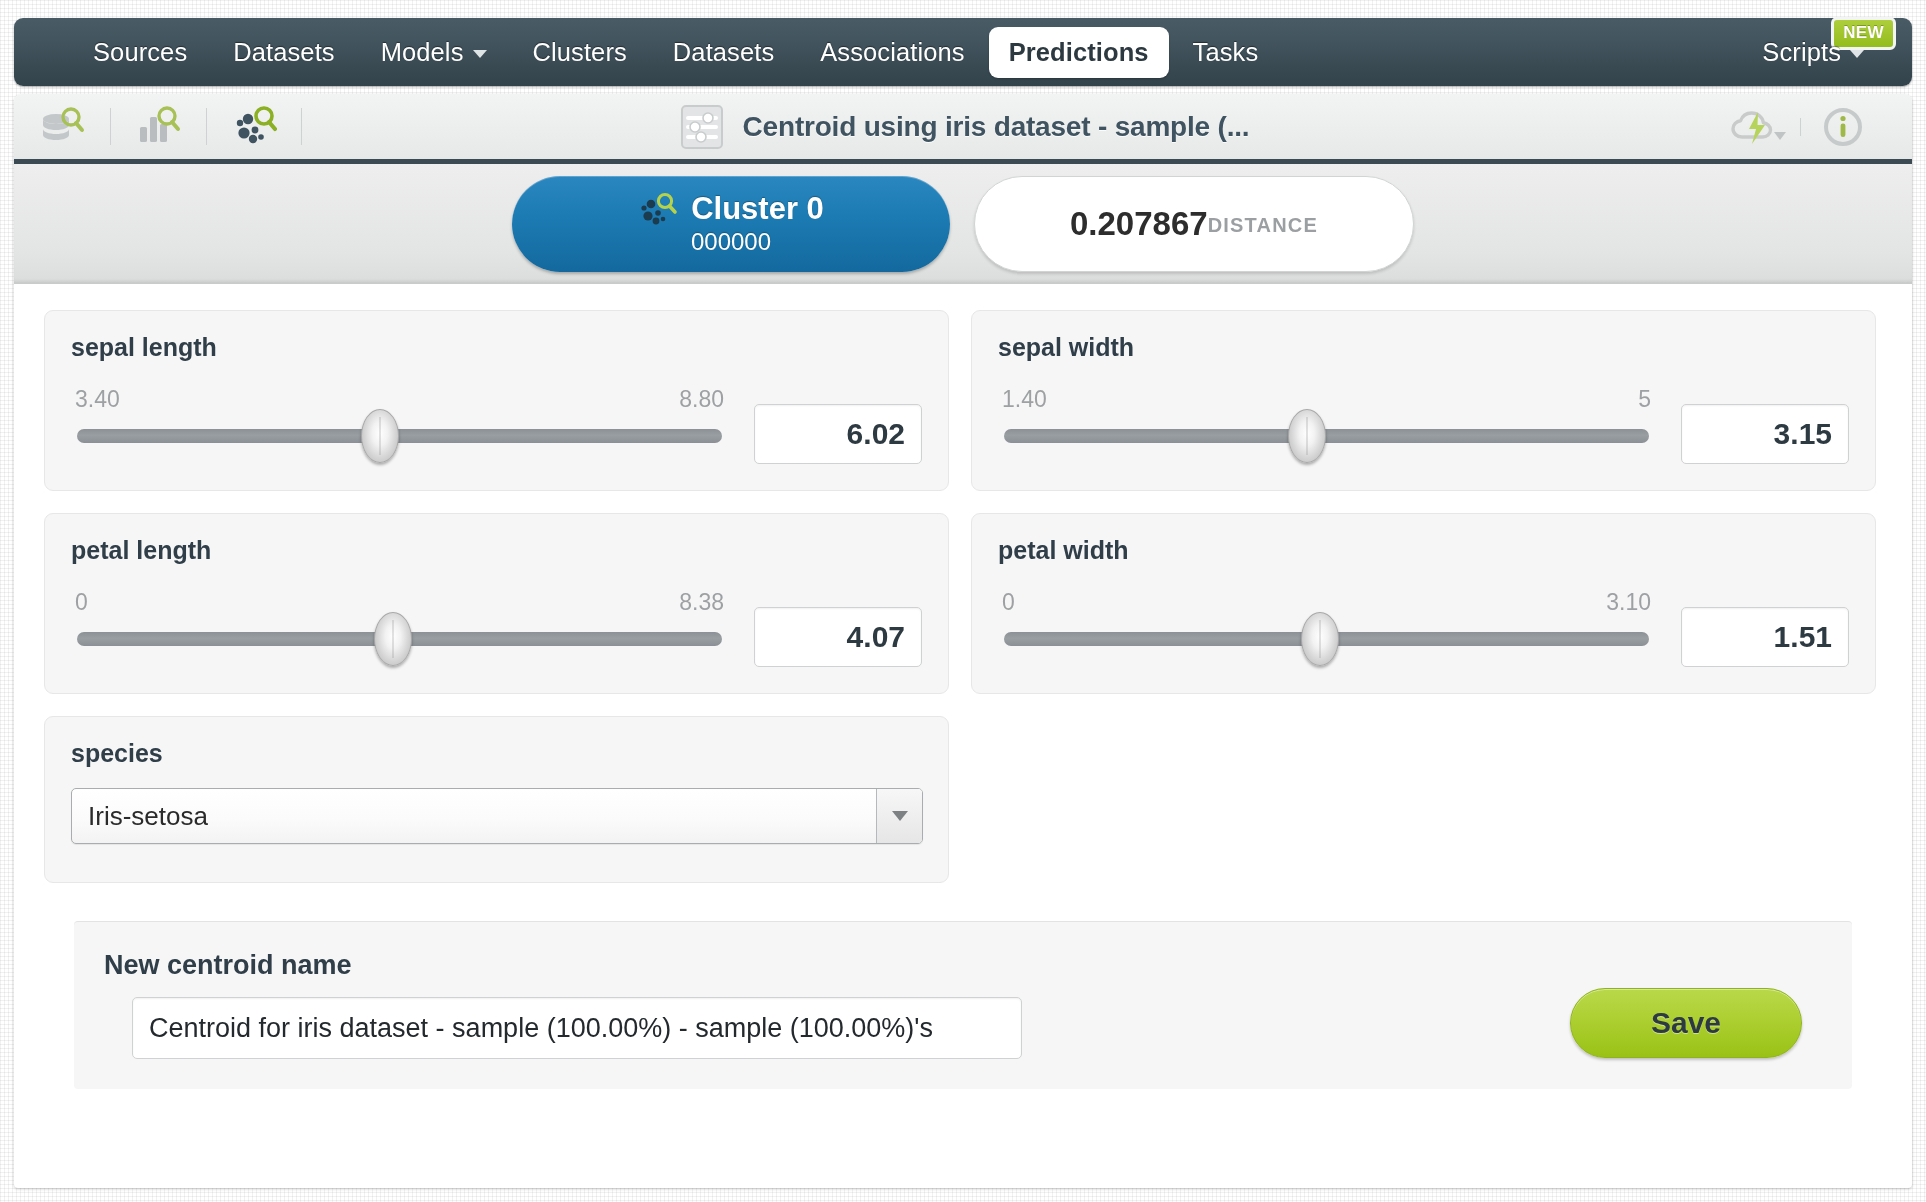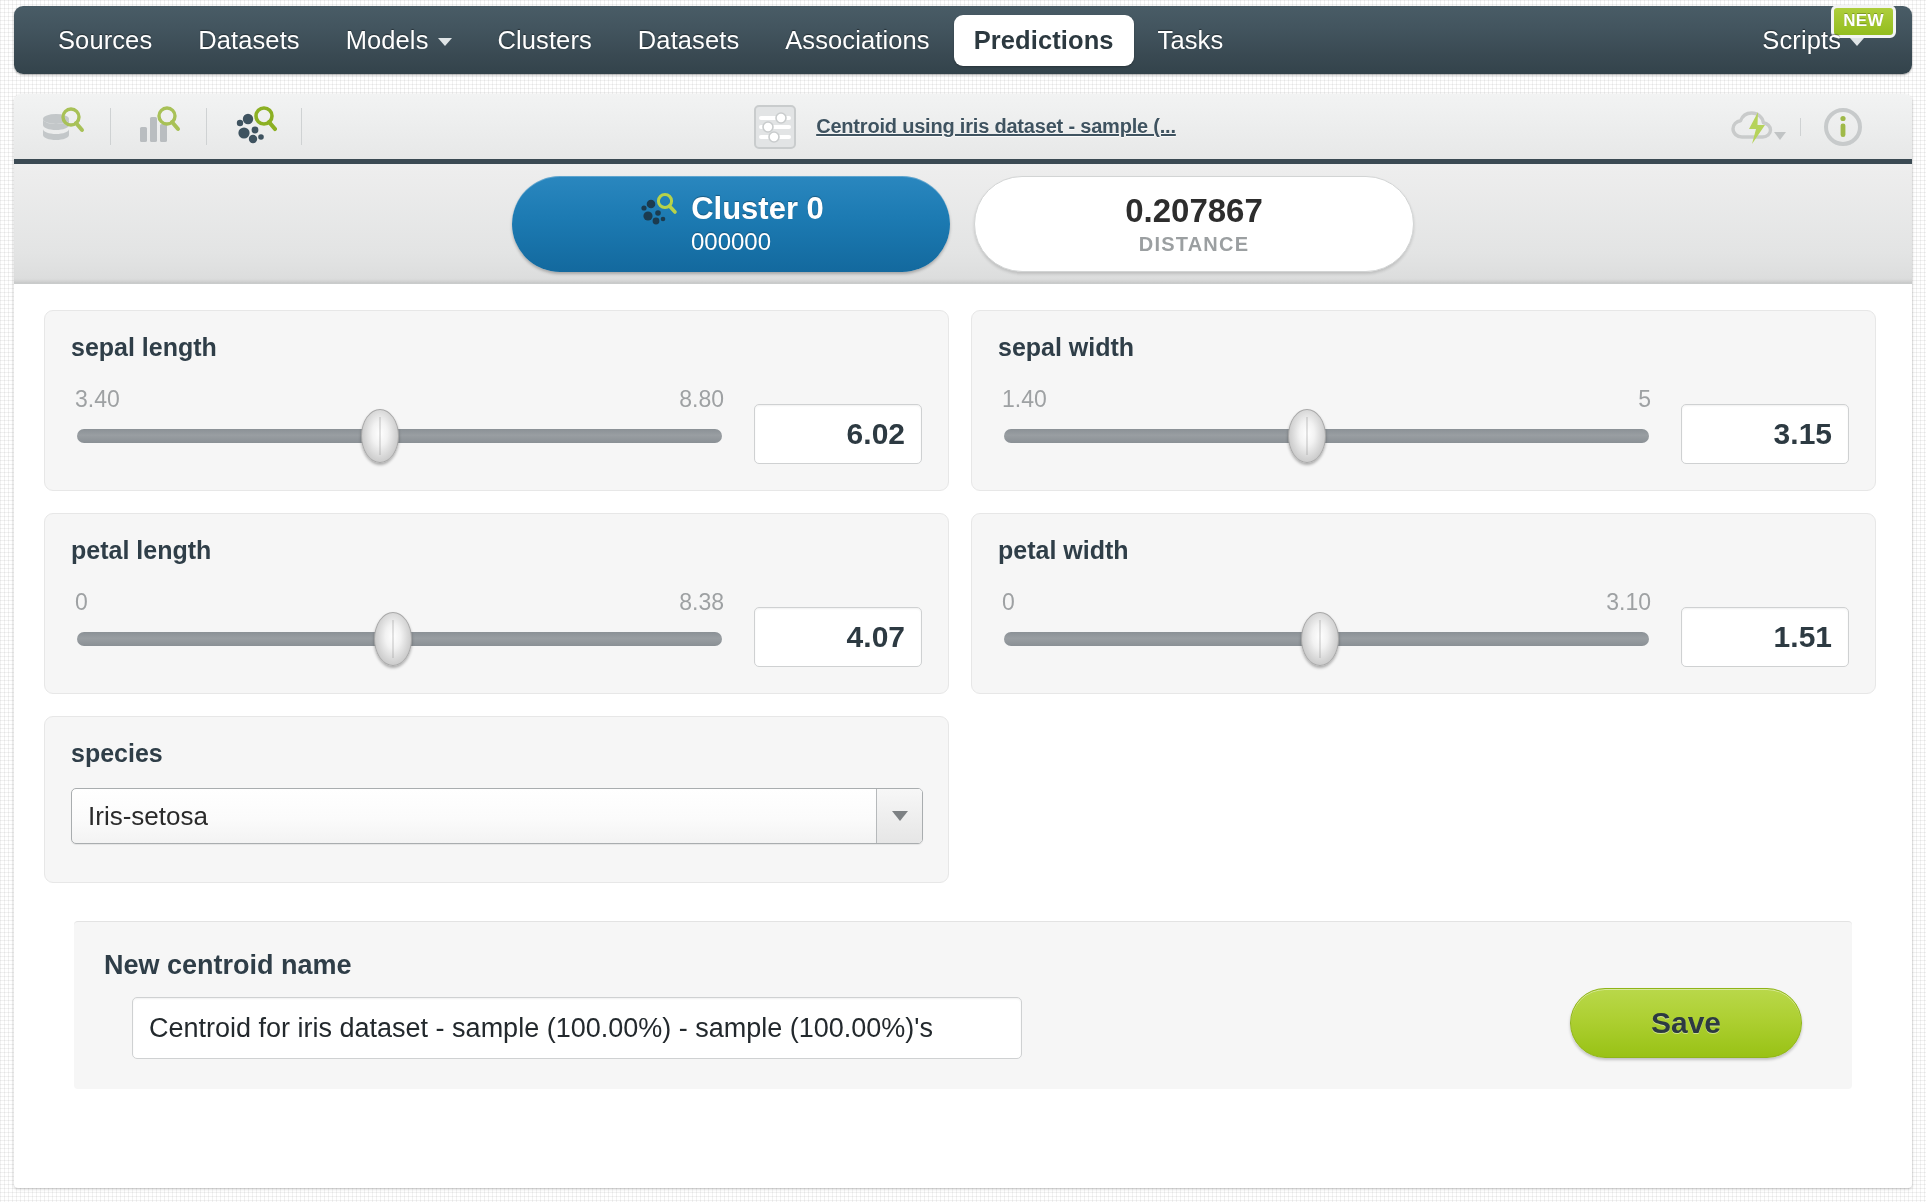--- a/index.html
+++ b/index.html
@@ -20,25 +20,25 @@
       linear-gradient(90deg, rgba(0,0,0,0.055) 1px, transparent 1px),
       linear-gradient(180deg, rgba(0,0,0,0.055) 1px, transparent 1px);
     background-size:4px 4px;
     z-index:0;
   }
 
   .app { position:absolute; inset:0; z-index:1; }
 
   
   .navbar{
-    position:absolute; left:14px; top:6px; width:1898px; height:68px;
+    position:absolute; left:14px; top:18px; width:1898px; height:68px;
     border-radius:9px;
     background:linear-gradient(180deg,#495c66 0%,#42545e 35%,#3a4a53 70%,#33434b 100%);
     box-shadow:0 1px 2px rgba(0,0,0,0.35);
-    display:flex; align-items:center;
+    display:flex; align-items:center;padding-left:35px;
   }
   .nav-left{ display:flex; align-items:center; padding-left:22px; gap:2px; }
   .nav-right{ margin-left:auto; padding-right:26px; display:flex; align-items:center; position:relative;}
 
   .nav-item{
     position:relative;
     color:#ffffff; font-size:25.5px; letter-spacing:.1px;
     padding:9px 22px; border-radius:7px; cursor:pointer;
     text-shadow:0 -1px 1px rgba(0,0,0,.45);
     display:flex; align-items:center; gap:9px;
@@ -93,24 +93,23 @@
   .tb-sep-after::after{
     content:""; position:absolute; right:0; top:14px; bottom:14px; width:1px; background:#cfd2d3;
   }
 
   .tb-title{
     position:absolute; left:0; right:0; top:0; bottom:0;
     display:flex; align-items:center; justify-content:center; gap:16px;
     pointer-events:none;
   }
   .tb-title-text{
-    font-size:20px; font-weight:bold; color:#3f5360; letter-spacing:-.2px;
+    font-size:28px; font-weight:bold; color:#3f5360; letter-spacing:-.2px;
     text-shadow:0 1px 0 rgba(255,255,255,.8);
     white-space:nowrap;
-    text-decoration:underline;
   }
   .tb-right{ margin-left:auto; display:flex; align-items:center; height:100%; padding-right:26px; }
   .tb-right .tb-btn{ width:86px; }
 
   
   .cluster-strip{
     height:120px;
     background:linear-gradient(180deg,#eeeeee 0%,#e3e4e4 75%,#dbdcdc 100%);
     border-bottom:1px solid #c9cbcb;
     box-shadow:inset 0 -4px 5px -4px rgba(0,0,0,.18);
@@ -125,21 +124,21 @@
   }
   .cluster-top{ display:flex; align-items:center; gap:13px; }
   .cluster-name{ color:#fff; font-size:31px; font-weight:bold; text-shadow:0 -1px 1px rgba(0,0,0,.3); }
   .cluster-sub{ color:#ffffff; font-size:24px; margin-top:1px; text-shadow:0 -1px 1px rgba(0,0,0,.25);}
 
   .distance-pill{
     width:440px; height:96px; border-radius:48px;
     background:#ffffff;
     border:1px solid #d2d4d4;
     box-shadow:0 2px 3px rgba(0,0,0,.14);
-    display:flex; flex-direction:column; align-items:center; justify-content:center;
+    display:flex; align-items:center; justify-content:center;
   }
   .distance-val{ font-size:33px; font-weight:bold; color:#2d2d2d; }
   .distance-label{ font-size:20px; color:#9b9fa1; font-weight:bold; letter-spacing:1.2px; margin-top:3px;}
 
   
   .content{ padding:26px 30px 0 30px; background:#fff; }
   .grid{ display:flex; flex-wrap:wrap; gap:22px; }
   .card{
     width:905px;
     background:#f6f6f6;

